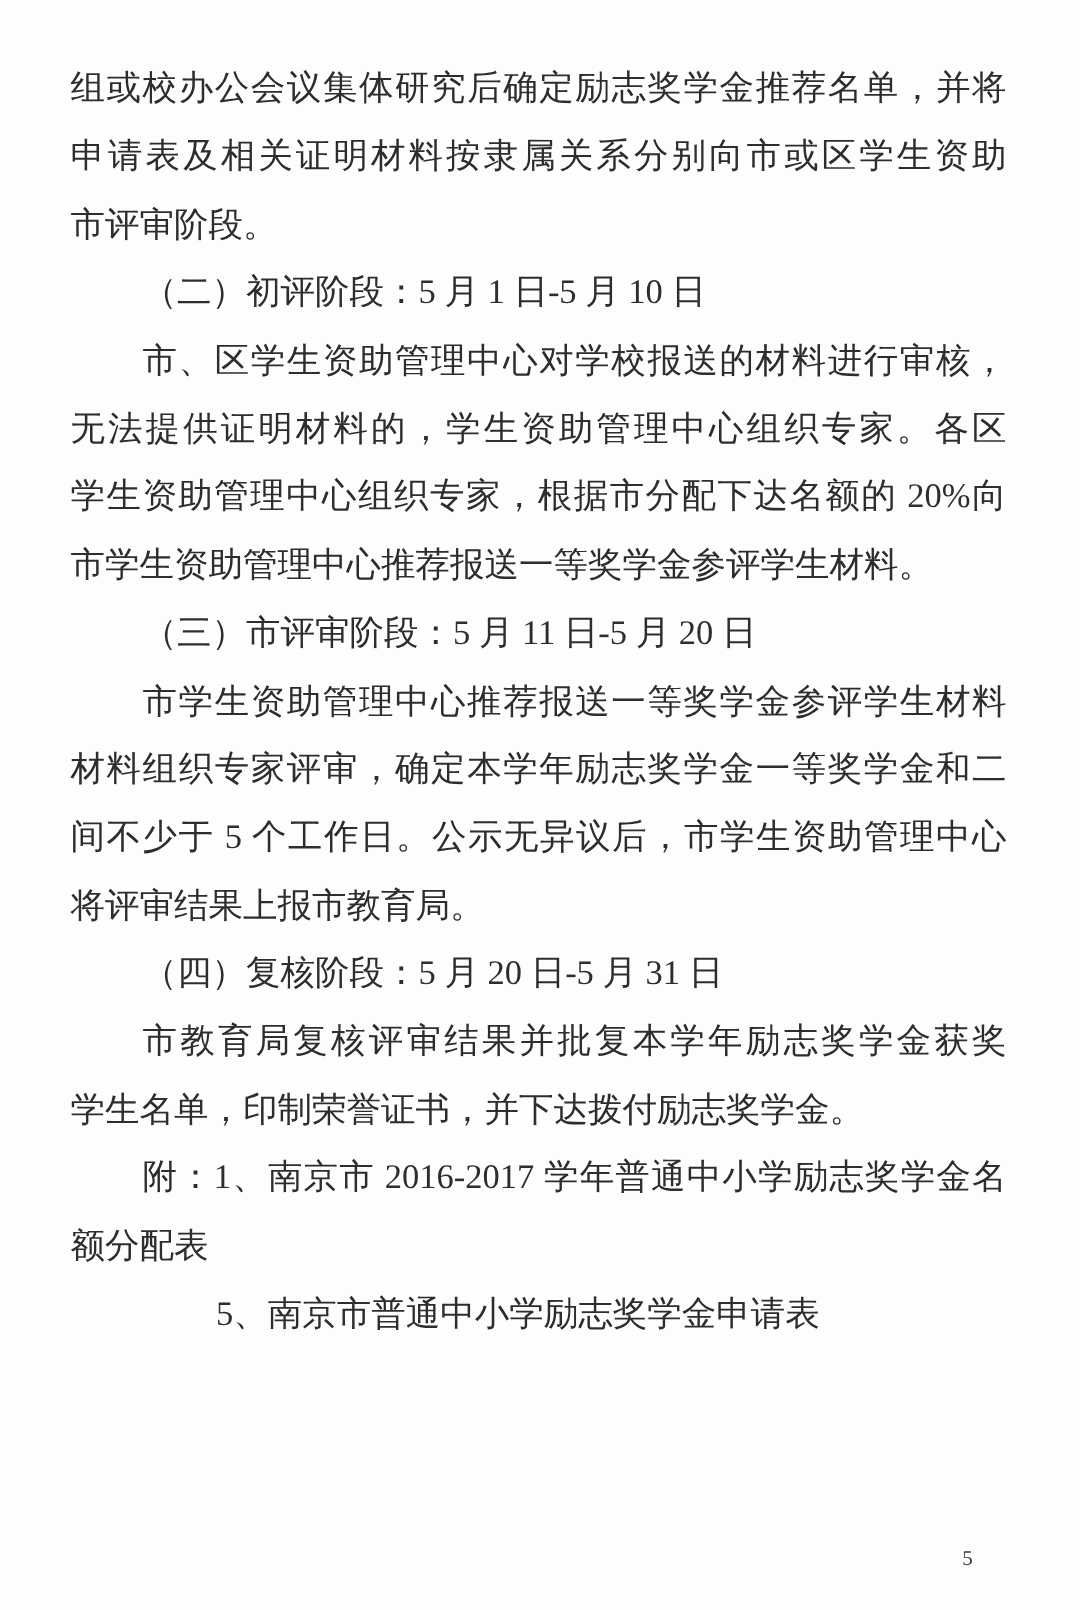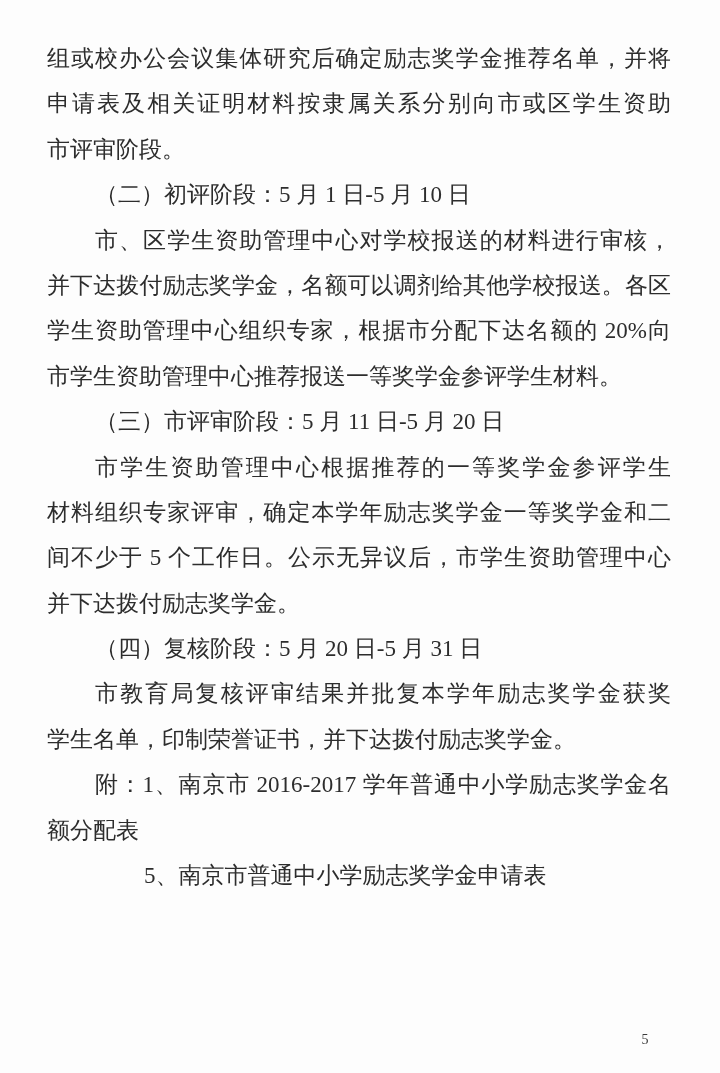--- a/index.html
+++ b/index.html
@@ -52,28 +52,28 @@
 </head>
 <body>
 
 <div class="page">
   <div class="content">
     <div class="line j">组或校办公会议集体研究后确定励志奖学金推荐名单，并将</div>
     <div class="line j">申请表及相关证明材料按隶属关系分别向市或区学生资助</div>
     <div class="line">市评审阶段。</div>
     <div class="line i2">（二）初评阶段：5 月 1 日-5 月 10 日</div>
     <div class="line i2 j">市、区学生资助管理中心对学校报送的材料进行审核，</div>
-    <div class="line j">并下达拨付励志奖学金，名额可以调剂给其他学校报送。各区</div>
+    <div class="line j">无法提供证明材料的，学生资助管理中心组织专家。各区</div>
     <div class="line j">学生资助管理中心组织专家，根据市分配下达名额的 20%向</div>
     <div class="line">市学生资助管理中心推荐报送一等奖学金参评学生材料。</div>
     <div class="line i2">（三）市评审阶段：5 月 11 日-5 月 20 日</div>
-    <div class="line i2 j">市学生资助管理中心根据推荐的一等奖学金参评学生</div>
+    <div class="line i2 j">市学生资助管理中心推荐报送一等奖学金参评学生材料</div>
     <div class="line j">材料组织专家评审，确定本学年励志奖学金一等奖学金和二</div>
     <div class="line j">间不少于 5 个工作日。公示无异议后，市学生资助管理中心</div>
-    <div class="line">并下达拨付励志奖学金。</div>
+    <div class="line">将评审结果上报市教育局。</div>
     <div class="line i2">（四）复核阶段：5 月 20 日-5 月 31 日</div>
     <div class="line i2 j">市教育局复核评审结果并批复本学年励志奖学金获奖</div>
     <div class="line">学生名单，印制荣誉证书，并下达拨付励志奖学金。</div>
     <div class="line i2 j">附：1、南京市 2016-2017 学年普通中小学励志奖学金名</div>
     <div class="line">额分配表</div>
     <div class="line i4">5、南京市普通中小学励志奖学金申请表</div>
   </div>
   <div class="page-number">5</div>
 </div>
 

